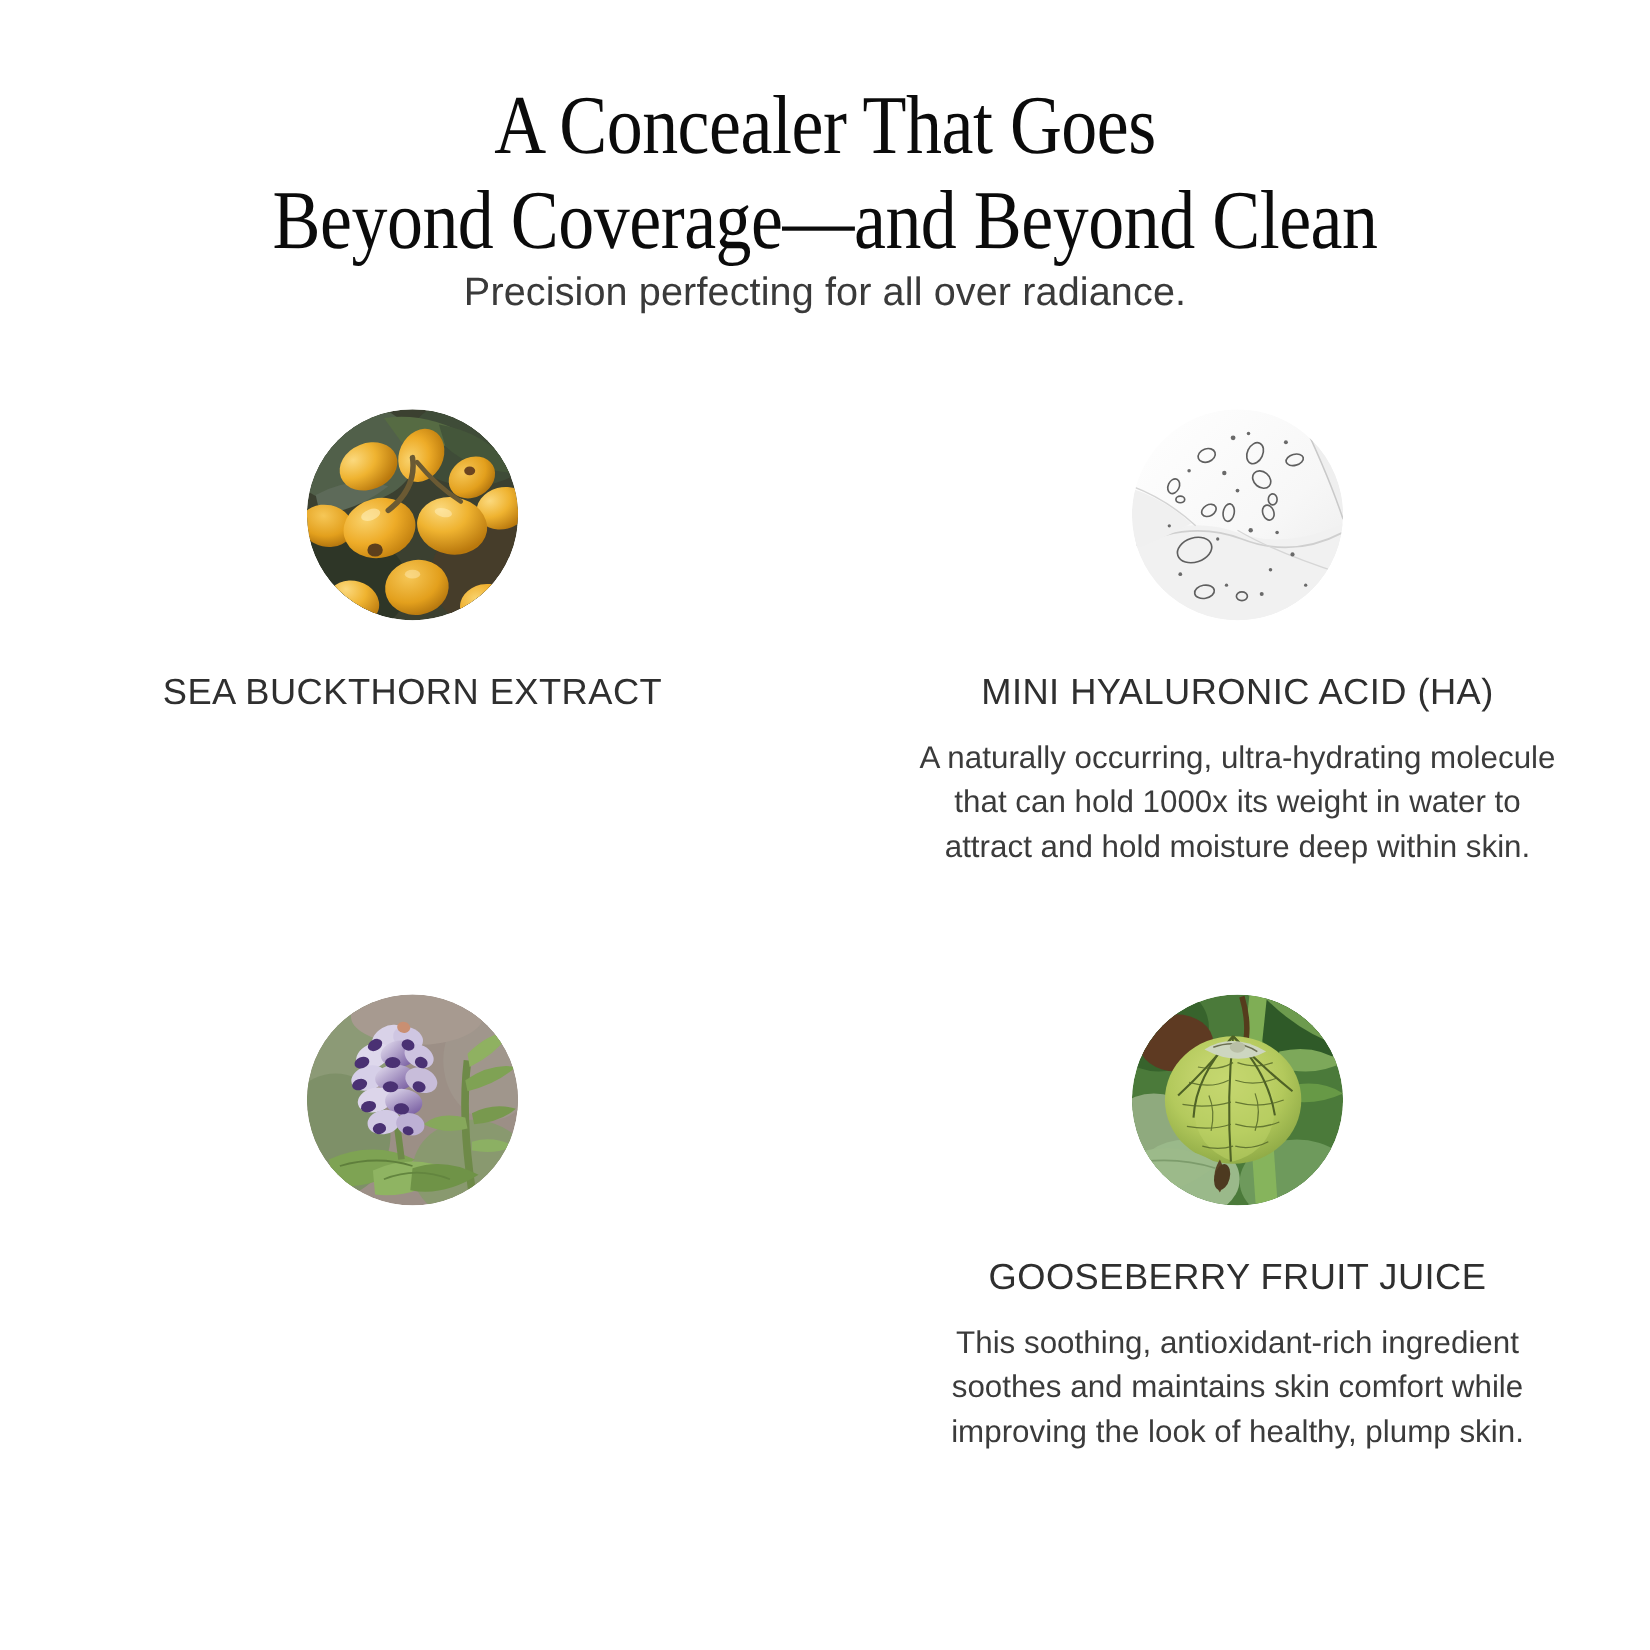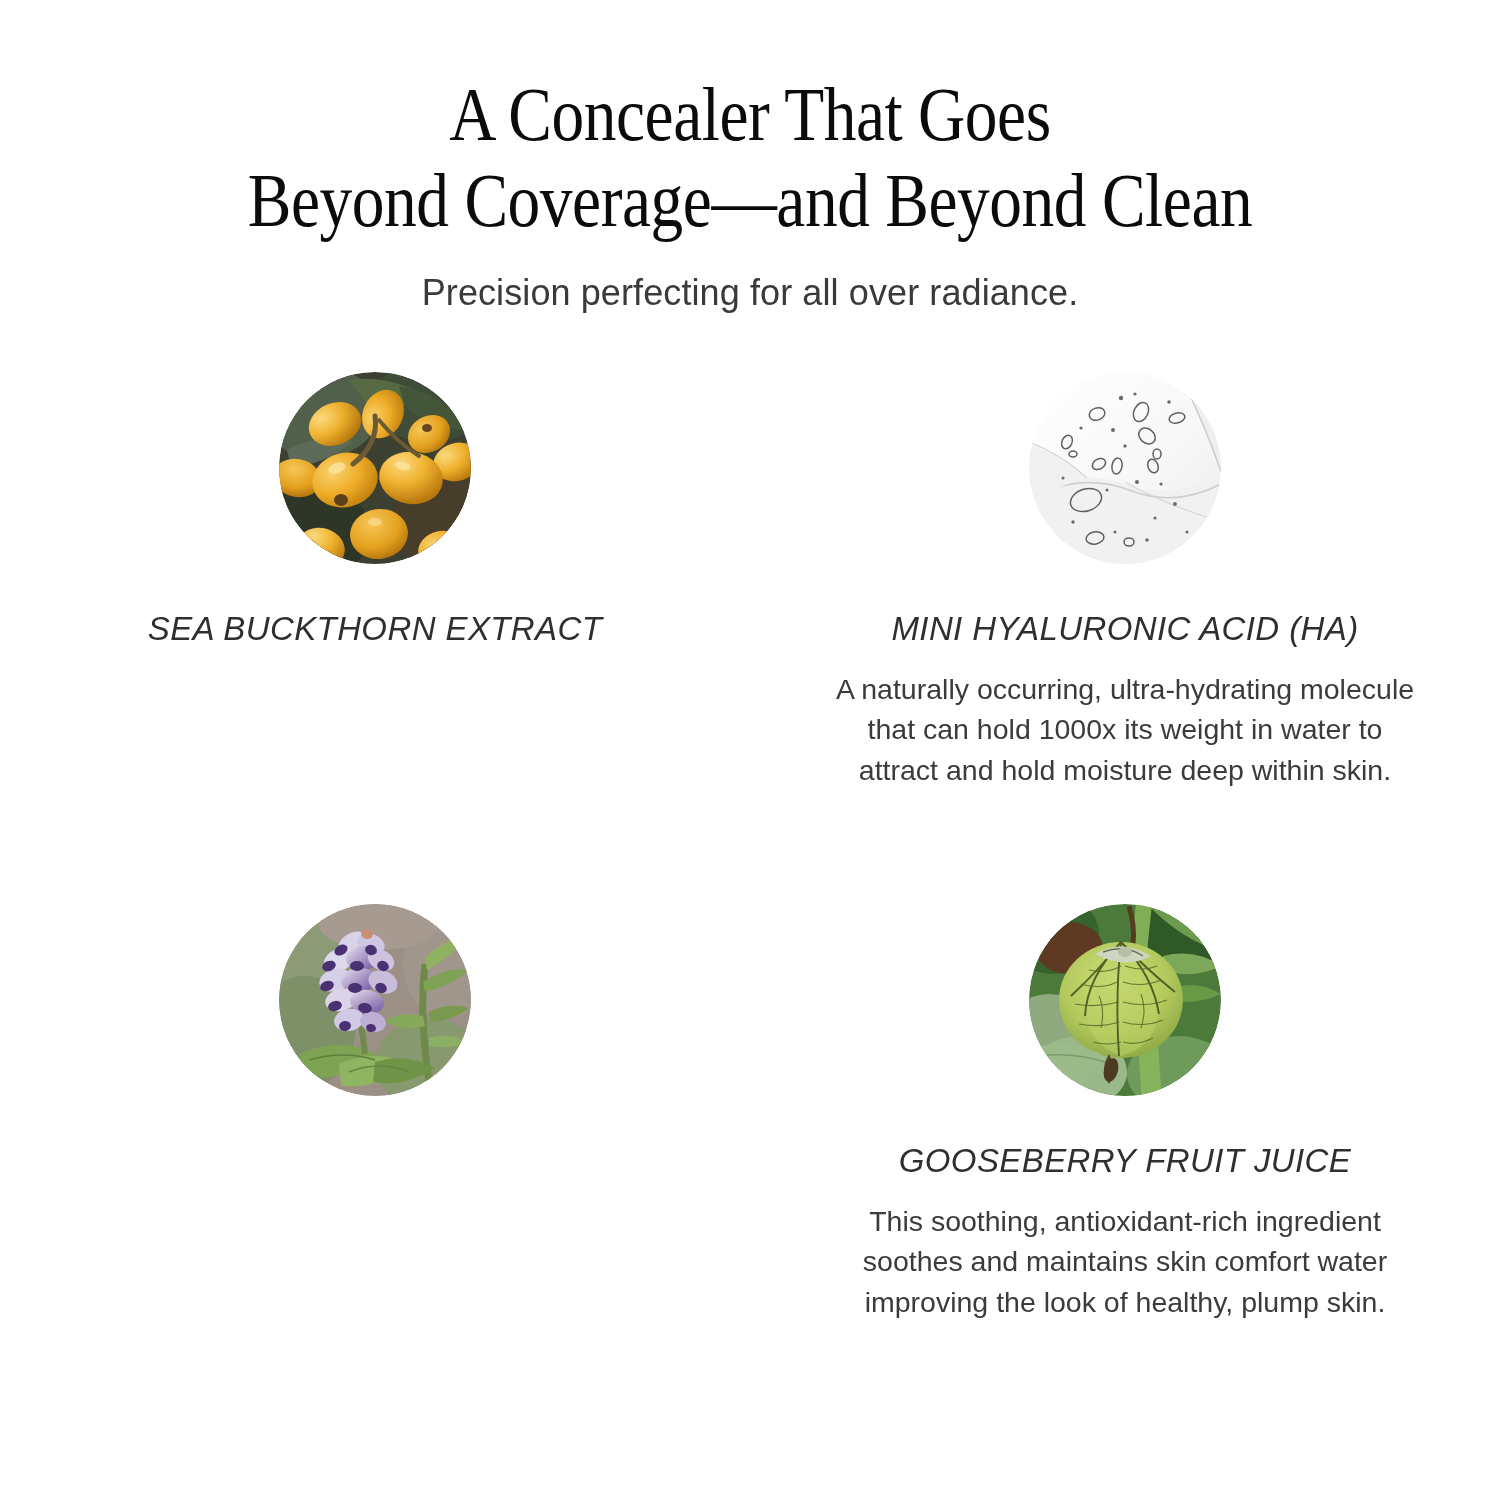--- a/index.html
+++ b/index.html
@@ -32,21 +32,20 @@
     font-weight:400;
     line-height:1.13;
     letter-spacing:-0.5px;
     transform:scaleX(0.86);
     transform-origin:center top;
     white-space:nowrap;
   }
   .headline .hl-line { display:block; }
 
   .subhead {
-    margin-top:28px;
     font-size:36px;
     font-weight:400;
     color:#3a3a3a;
     letter-spacing:0.1px;
   }
 
   
   .grid {
     position:absolute;
     top:372px; left:0;
@@ -76,21 +75,20 @@
   
   .ing-name {
     margin-top:47px;
     font-size:33px;
     font-weight:400;
     color:#2f2f2f;
     letter-spacing:0.4px;
     text-align:center;
     line-height:1.1;
     white-space:nowrap;
-    font-style:italic;
   }
 
   .ing-desc {
     margin-top:22px;
     font-size:28.5px;
     font-weight:400;
     color:#3b3b3b;
     line-height:1.41;
     text-align:center;
     max-width:580px;
@@ -365,17 +363,17 @@
 
             <path d="M80 150 Q88 166 80 180 Q70 166 80 150 Z" fill="#5a4527"></path>
             <ellipse cx="82" cy="166" rx="7" ry="12" fill="#4d3a20" transform="rotate(14 82 166)"></ellipse>
 
             <path d="M0 146 Q40 130 78 154 Q42 186 0 180 Z" fill="#9cba8a"></path>
             <path d="M10 152 Q44 148 76 158" stroke="#7d9c6c" stroke-width="1.5" fill="none"></path>
           </g>
         </svg>
       </div>
       <div class="ing-name">GOOSEBERRY FRUIT JUICE</div>
-      <div class="ing-desc">This soothing, antioxidant-rich ingredient soothes and maintains skin comfort water improving the look of healthy, plump skin.</div>
+      <div class="ing-desc">This soothing, antioxidant-rich ingredient soothes and maintains skin comfort while improving the look of healthy, plump skin.</div>
     </div>
 
   </div>
 </div>
 
 </body></html>

